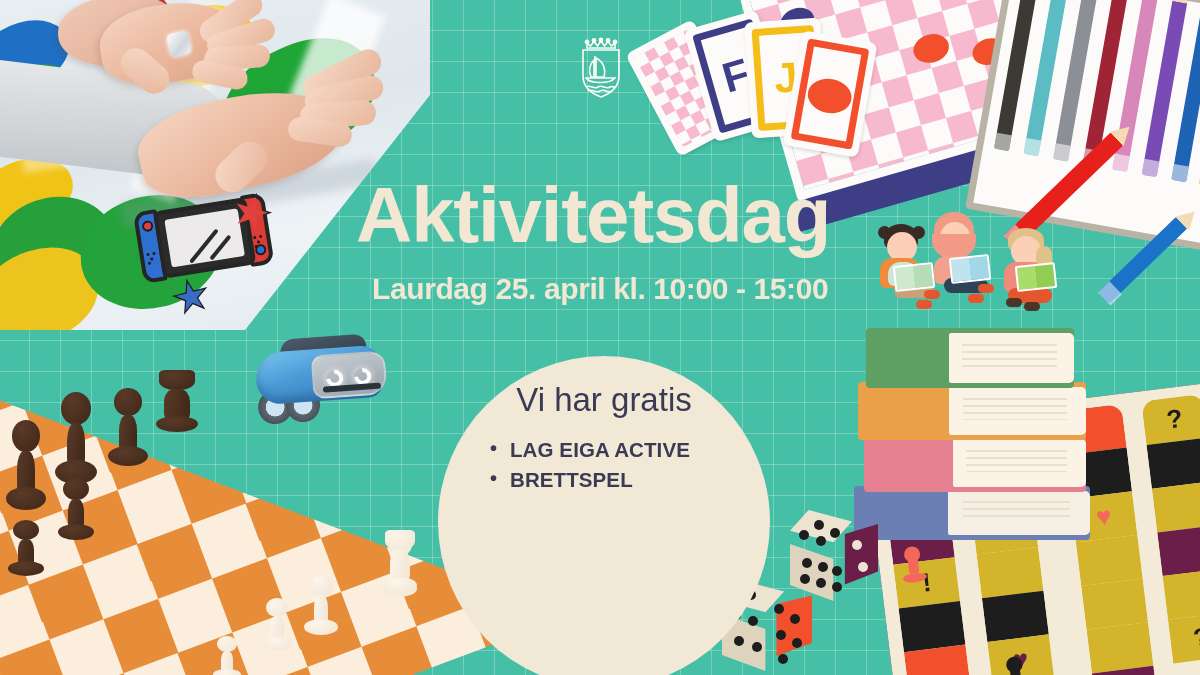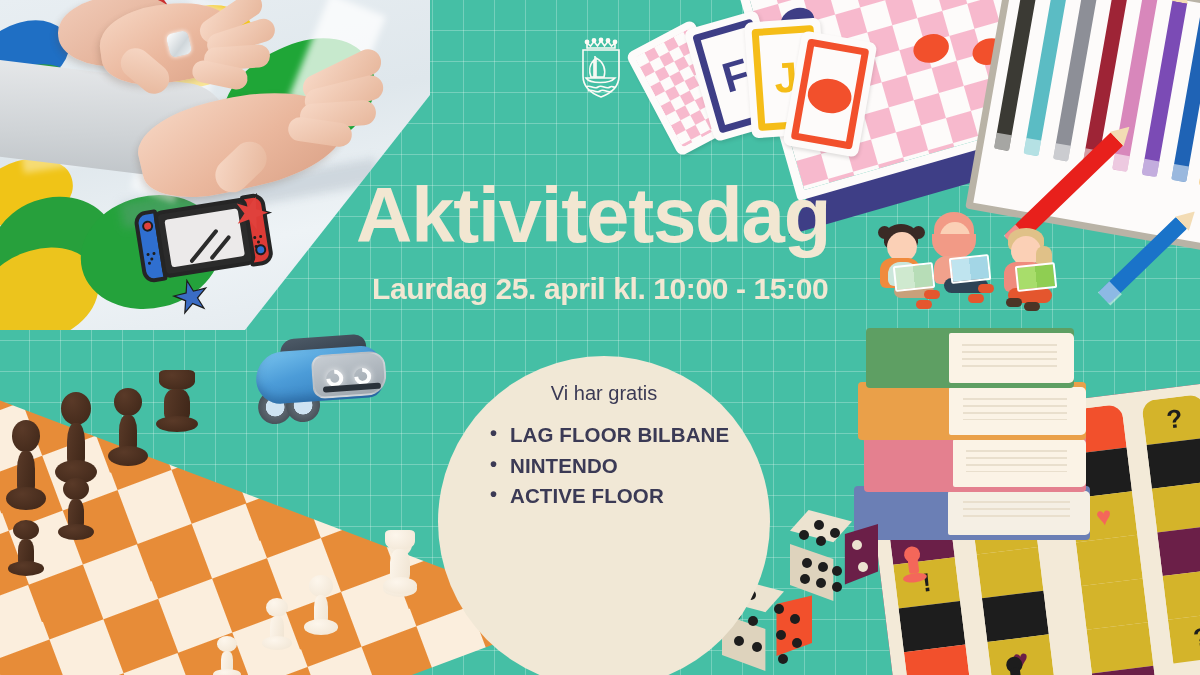--- a/index.html
+++ b/index.html
@@ -383,21 +383,21 @@
   }
 
   
   .circle {
     position:absolute; left:438px; top:356px; width:332px; height:332px;
     background:#f1e8d6; border-radius:50%; z-index:15;
     display:flex; flex-direction:column; align-items:center;
     padding-top:26px;
   }
   .circle .ct {
-    color:#3b3a55; font-size:20px; line-height:1.12; text-align:center;
+    color:#3b3a55; font-size:33px; line-height:1.12; text-align:center;
     font-weight:400; width:300px;
   }
   .circle ul {
     list-style:none; margin:16px 0 0 0; padding:0;
     width:250px; margin-left:18px;
   }
   .circle li {
     color:#3b3a55; font-weight:700; font-size:20.5px; line-height:1.48;
     letter-spacing:.1px; position:relative; padding-left:22px;
     white-space:nowrap;
@@ -793,19 +793,18 @@
   </div>
 
   <div class="headline">Aktivitetsdag</div>
   <div class="subline">Laurdag 25. april kl. 10:00 - 15:00</div>
 
   <div class="circle">
     <div class="ct">
       <div>Vi har gratis</div>
     </div>
     <ul>
-      <li>LAG FLOOR BILBANE</li>
-      <li>NINTENDO</li>
-      <li>ACTIVE FLOOR</li>
+      <li>LAG EIGA ACTIVE</li>
+      <li>BRETTSPEL</li>
     </ul>
   </div>
 
 </div>
 
 </body></html>

